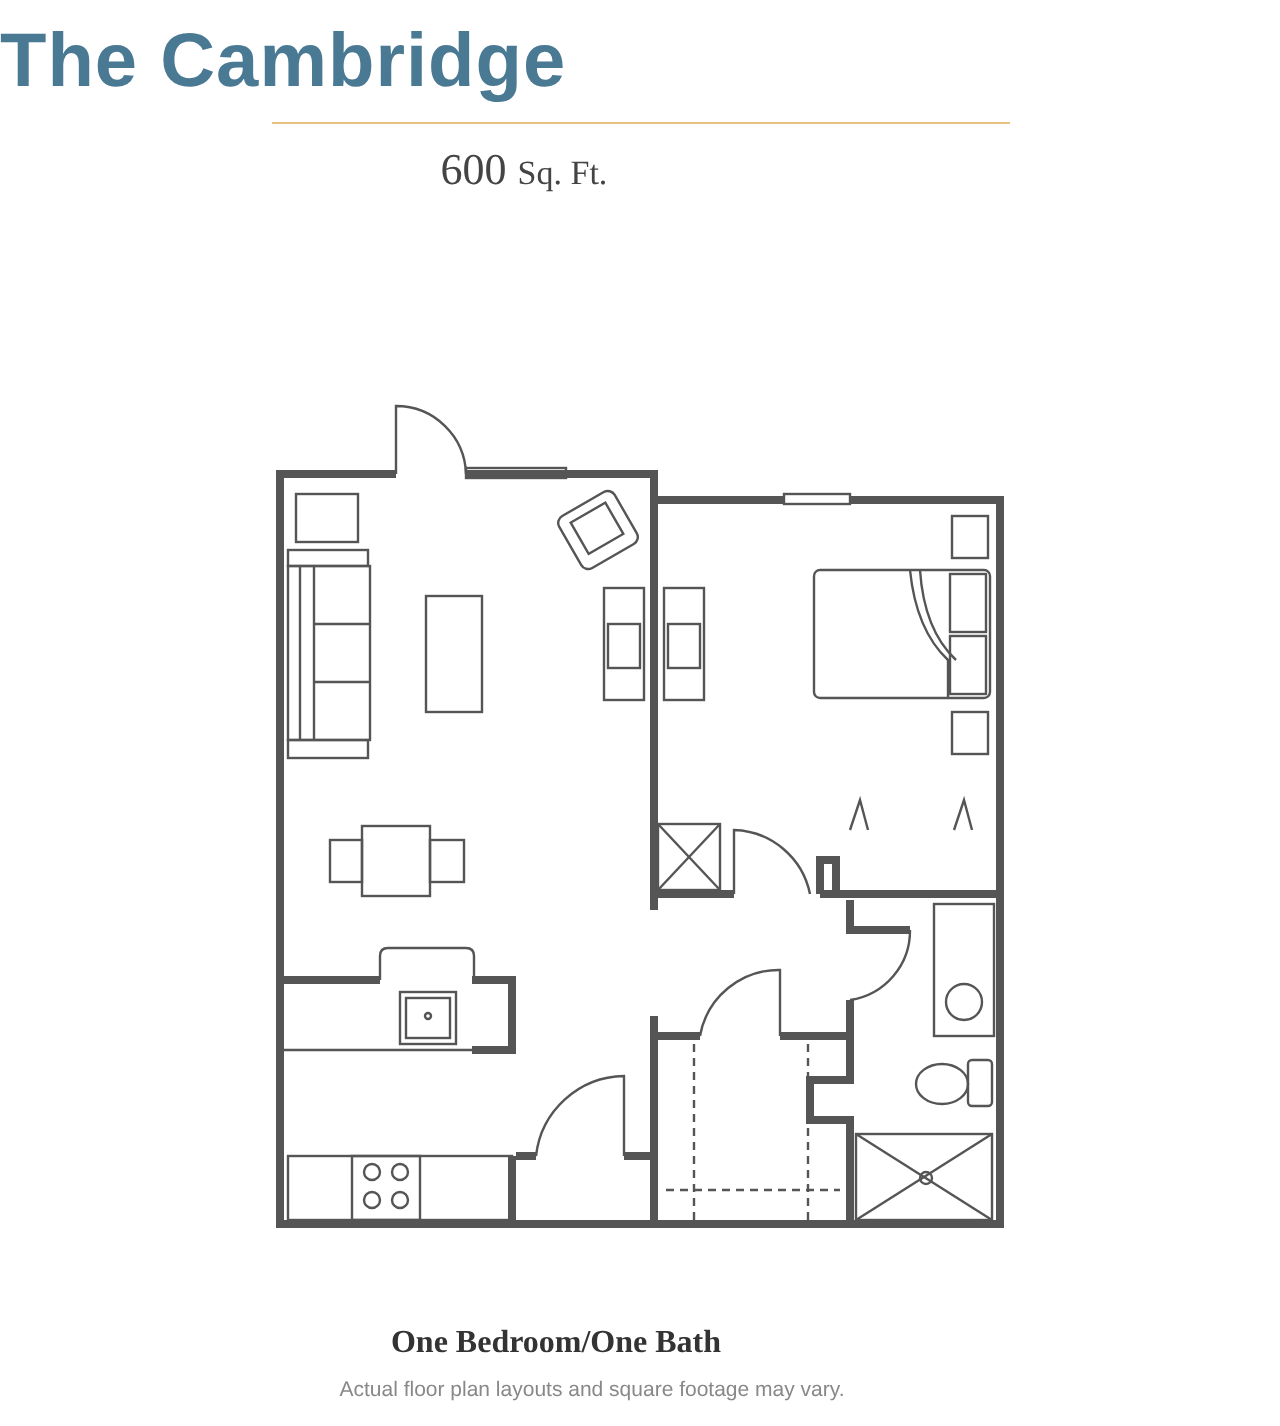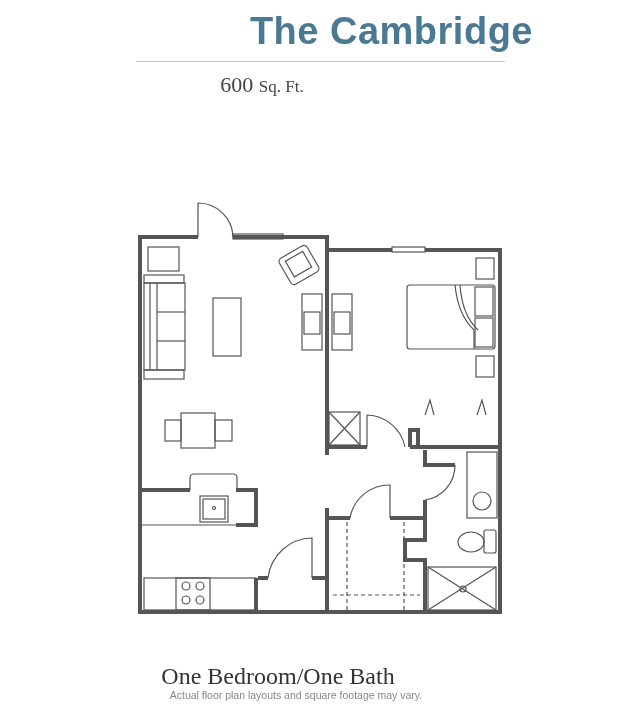--- a/index.html
+++ b/index.html
@@ -1,22 +1,22 @@
 <!DOCTYPE html>
 <html><head>
 <meta charset="utf-8">
 <style>
   html,body{margin:0;padding:0;background:#fff;}
   body{width:640px;height:713px;position:relative;overflow:hidden;font-family:"Liberation Serif",serif;}
-  .title{position:absolute;left:0;top:10px;width:533px;text-align:right;font-family:"Liberation Sans",sans-serif;font-weight:bold;font-size:38px;color:#4a7a93;letter-spacing:0.5px;}
+  .title{position:absolute;left:0;top:10px;width:533px;text-align:left;font-family:"Liberation Sans",sans-serif;font-weight:bold;font-size:38px;color:#4a7a93;letter-spacing:0.5px;}
   .rule{position:absolute;left:136px;top:61px;width:369px;height:1px;background:#e6c27e;}
   .sqft{position:absolute;left:0;top:72px;width:524px;text-align:center;color:#444;font-size:22px;}
   .sqft .unit{font-size:17px;}
   .plan{position:absolute;left:0;top:0;}
-  .beds{position:absolute;left:0;top:663px;width:556px;text-align:center;color:#333;font-size:24px;}
+  .beds{position:absolute;left:0;top:663px;width:556px;text-align:center;color:#333;font-size:16px;font-weight:bold;}
   .disc{position:absolute;left:0;top:689px;width:592px;text-align:center;color:#888;font-family:"Liberation Sans",sans-serif;font-size:10.5px;}
 </style>
 </head>
 <body>
 
 <div class="title">The Cambridge</div>
 <div class="rule"></div>
 <div class="sqft"><span>600</span> <span class="unit">Sq. Ft.</span></div>
 
 <svg class="plan" width="640" height="713" viewBox="0 0 640 713" xmlns="http://www.w3.org/2000/svg">

